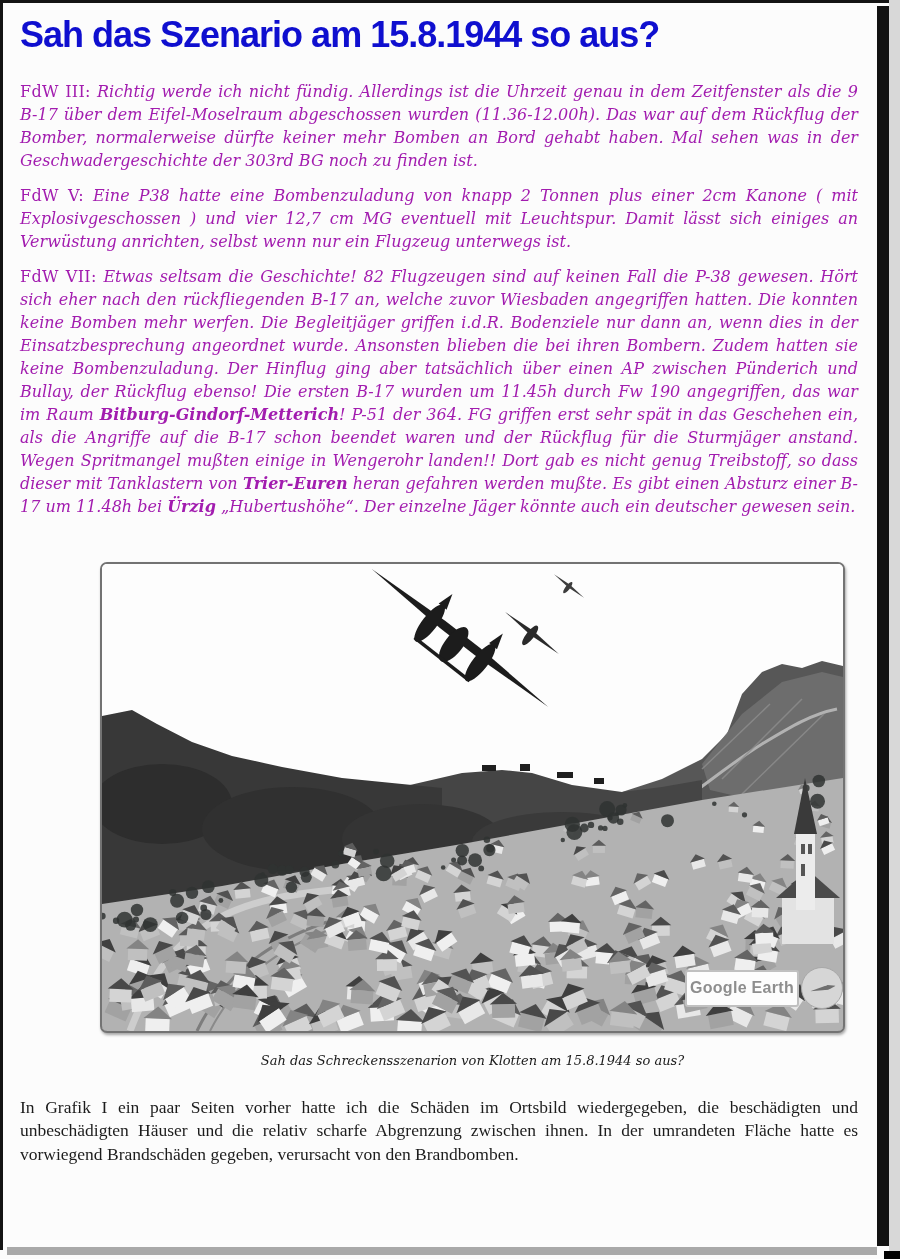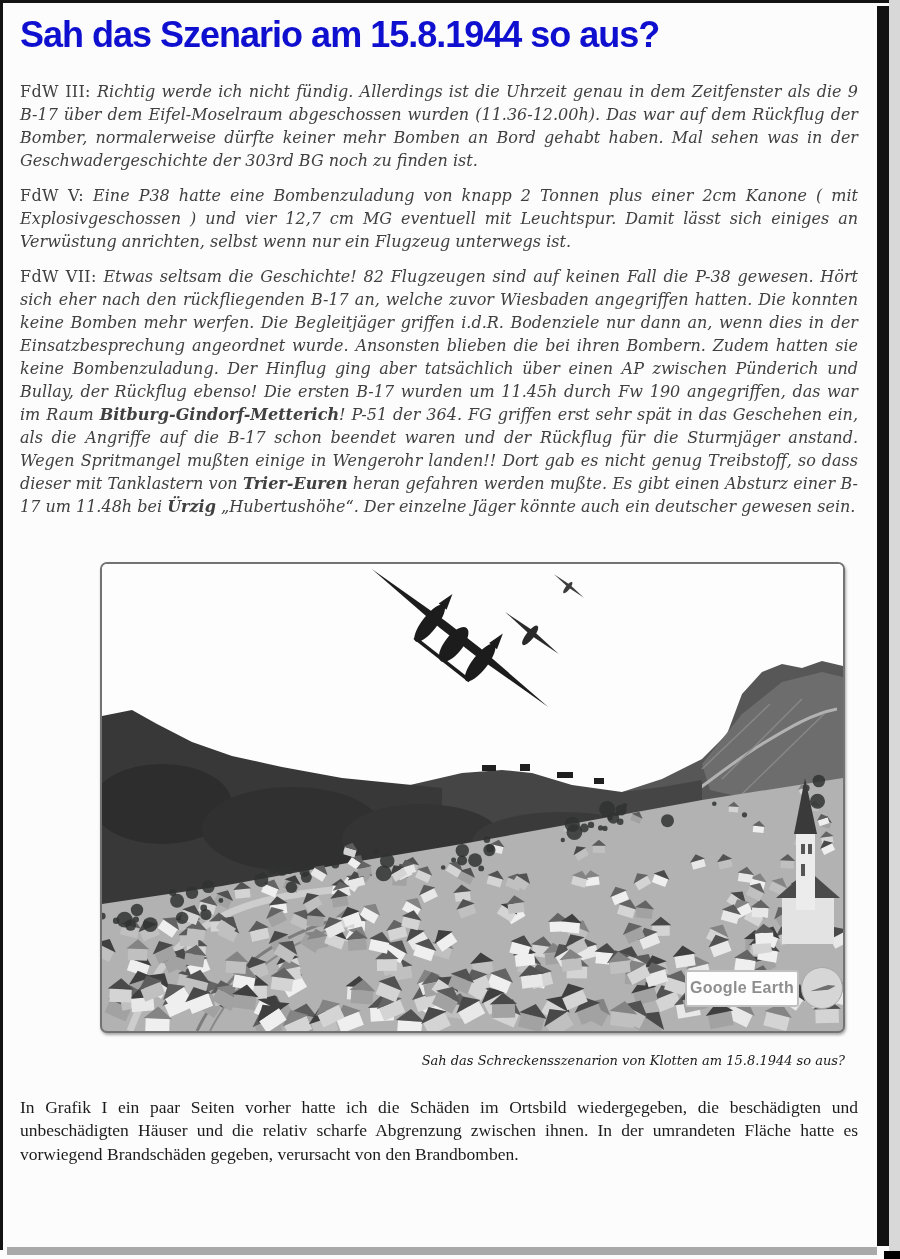--- a/index.html
+++ b/index.html
@@ -24,21 +24,21 @@
     font-family:"Liberation Sans", sans-serif;
     font-weight:bold; font-size:36px; line-height:1.05;
     letter-spacing:-1px; white-space:nowrap;
     color:#0f0fcf;
   }
 
   .posts { margin-top:26px; }
   .post {
     font-family:"DejaVu Serif", serif;
     font-style:italic; font-size:16px; line-height:23px;
-    text-align:justify; color:#404040; margin-bottom:12px;
+    text-align:justify; color:#a21caf; margin-bottom:12px;
   }
   .post-label { font-style:normal; letter-spacing:.3px; }
   .run.bold { font-weight:bold; }
 
   .figure-wrap { margin-top:44px; margin-left:80px; width:745px; }
   .photo-frame {
     position:relative; width:745px; height:471px;
     border:2px solid #737373; border-radius:7px; overflow:hidden;
     background:#ffffff; box-shadow:1px 2px 3px rgba(0,0,0,.35);
   }
@@ -54,21 +54,21 @@
     position:absolute; left:699px; top:403px; width:42px; height:42px;
     border-radius:50%; background:#d6d6d6; border:1px solid #a8a8a8;
   }
   .compass .needle {
     position:absolute; left:8px; top:18px; width:26px; height:5px;
     background:#6f6f6f; transform:rotate(-12deg);
     clip-path:polygon(0 50%, 70% 0, 100% 50%, 70% 100%);
   }
 
   .caption {
-    margin-top:20px; width:745px; text-align:right;
+    margin-top:20px; width:745px; text-align:center;
     font-style:italic; font-size:13px; color:#1a1a1a;
     font-family:"DejaVu Serif", serif;
   }
 
   .closing { margin-top:28px; }
   .closing-p {
     font-family:"Liberation Serif", serif;
     font-size:17.5px; line-height:23.5px; text-align:justify;
     color:#1c1c1c; margin-bottom:9px;
   }

